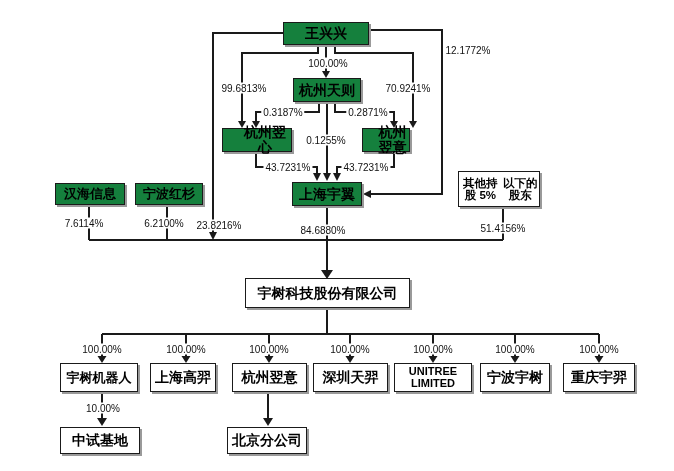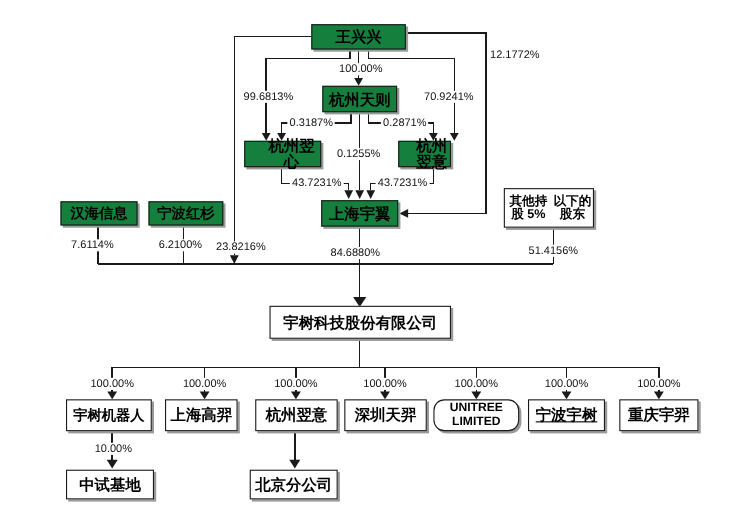--- a/index.html
+++ b/index.html
@@ -104,22 +104,22 @@
     <span>其他持股 5%</span>
     <span>以下的股东</span>
   </div>
 
   <div class="node" style="left:245px;top:278px;width:165px;height:30px;">宇树科技股份有限公司</div>
 
   <div class="node" style="left:60px;top:363px;width:78px;height:29px;font-size:13px;">宇树机器人</div>
   <div class="node" style="left:150px;top:363px;width:66px;height:29px;">上海高羿</div>
   <div class="node" style="left:232px;top:363px;width:75px;height:29px;">杭州翌意</div>
   <div class="node" style="left:313px;top:363px;width:75px;height:29px;">深圳天羿</div>
-  <div class="node small" style="left:394px;top:363px;width:78px;height:29px;padding:0 4px;border-radius:10px;">UNITREE LIMITED</div>
-  <div class="node" style="left:480px;top:363px;width:70px;height:29px;text-decoration:underline;">宁波宇树</div>
+  <div class="node small" style="left:394px;top:363px;width:78px;height:29px;padding:0 4px;">UNITREE LIMITED</div>
+  <div class="node" style="left:480px;top:363px;width:70px;height:29px;">宁波宇树</div>
   <div class="node" style="left:563px;top:363px;width:72px;height:29px;">重庆宇羿</div>
 
   <div class="node" style="left:60px;top:427px;width:80px;height:27px;">中试基地</div>
   <div class="node" style="left:227px;top:427px;width:80px;height:27px;">北京分公司</div>
 
   <div class="pct" style="left:328px;top:63px;">100.00%</div>
   <div class="pct" style="left:468px;top:50px;">12.1772%</div>
   <div class="pct" style="left:244px;top:88px;">99.6813%</div>
   <div class="pct" style="left:408px;top:88px;">70.9241%</div>
   <div class="pct" style="left:283px;top:112px;">0.3187%</div>

